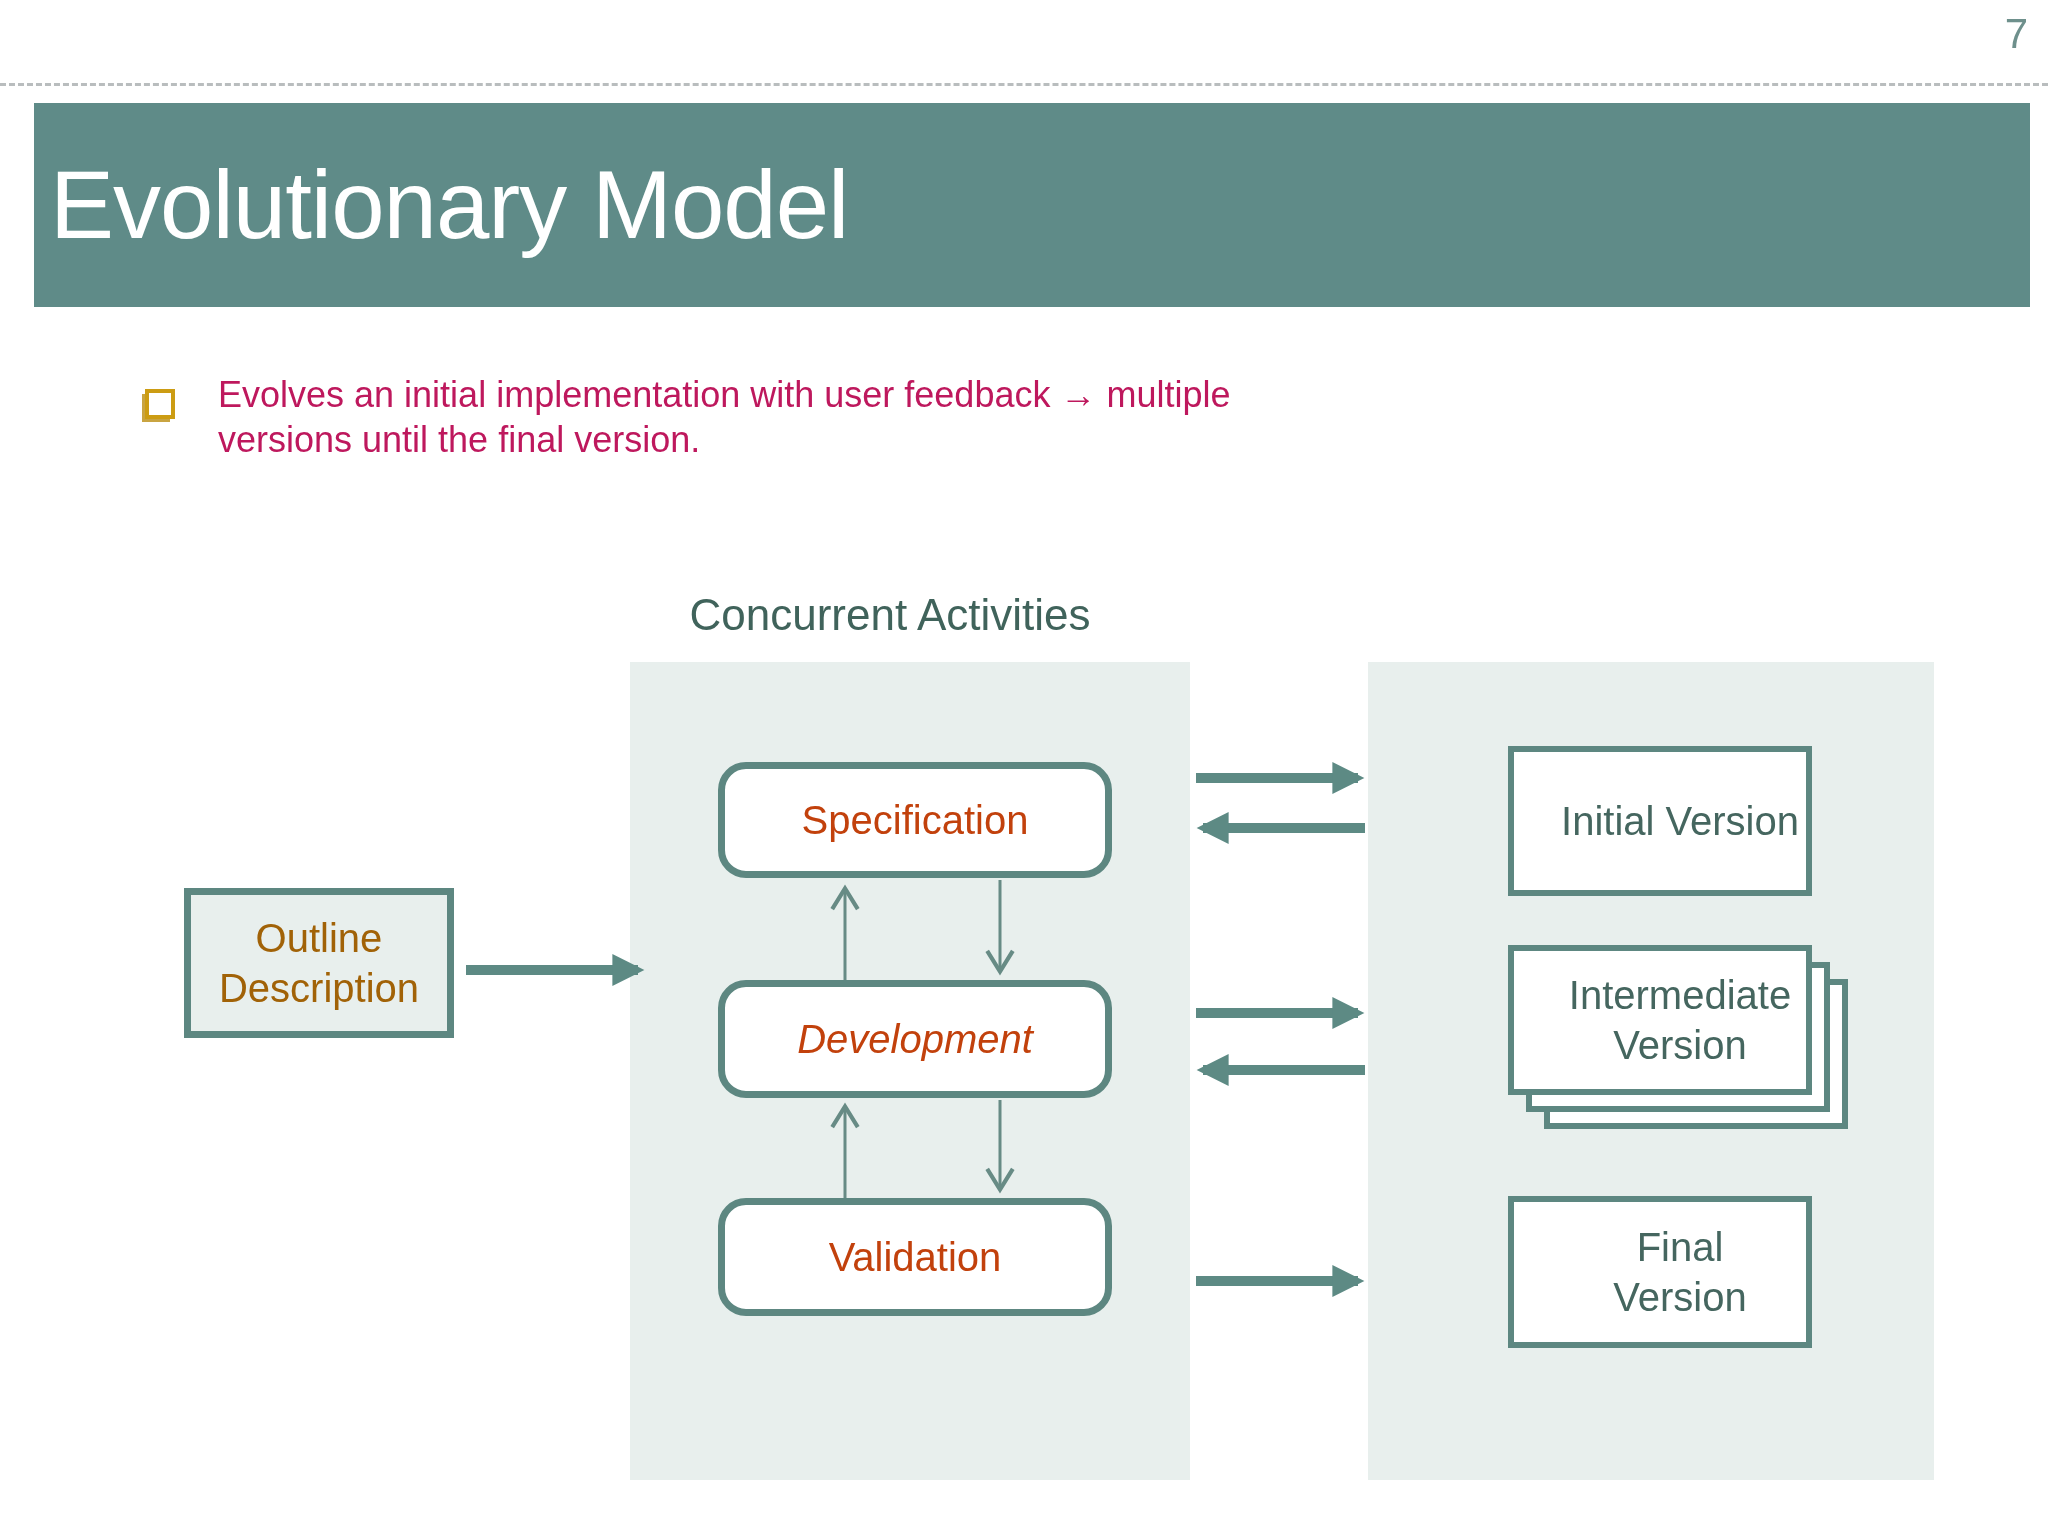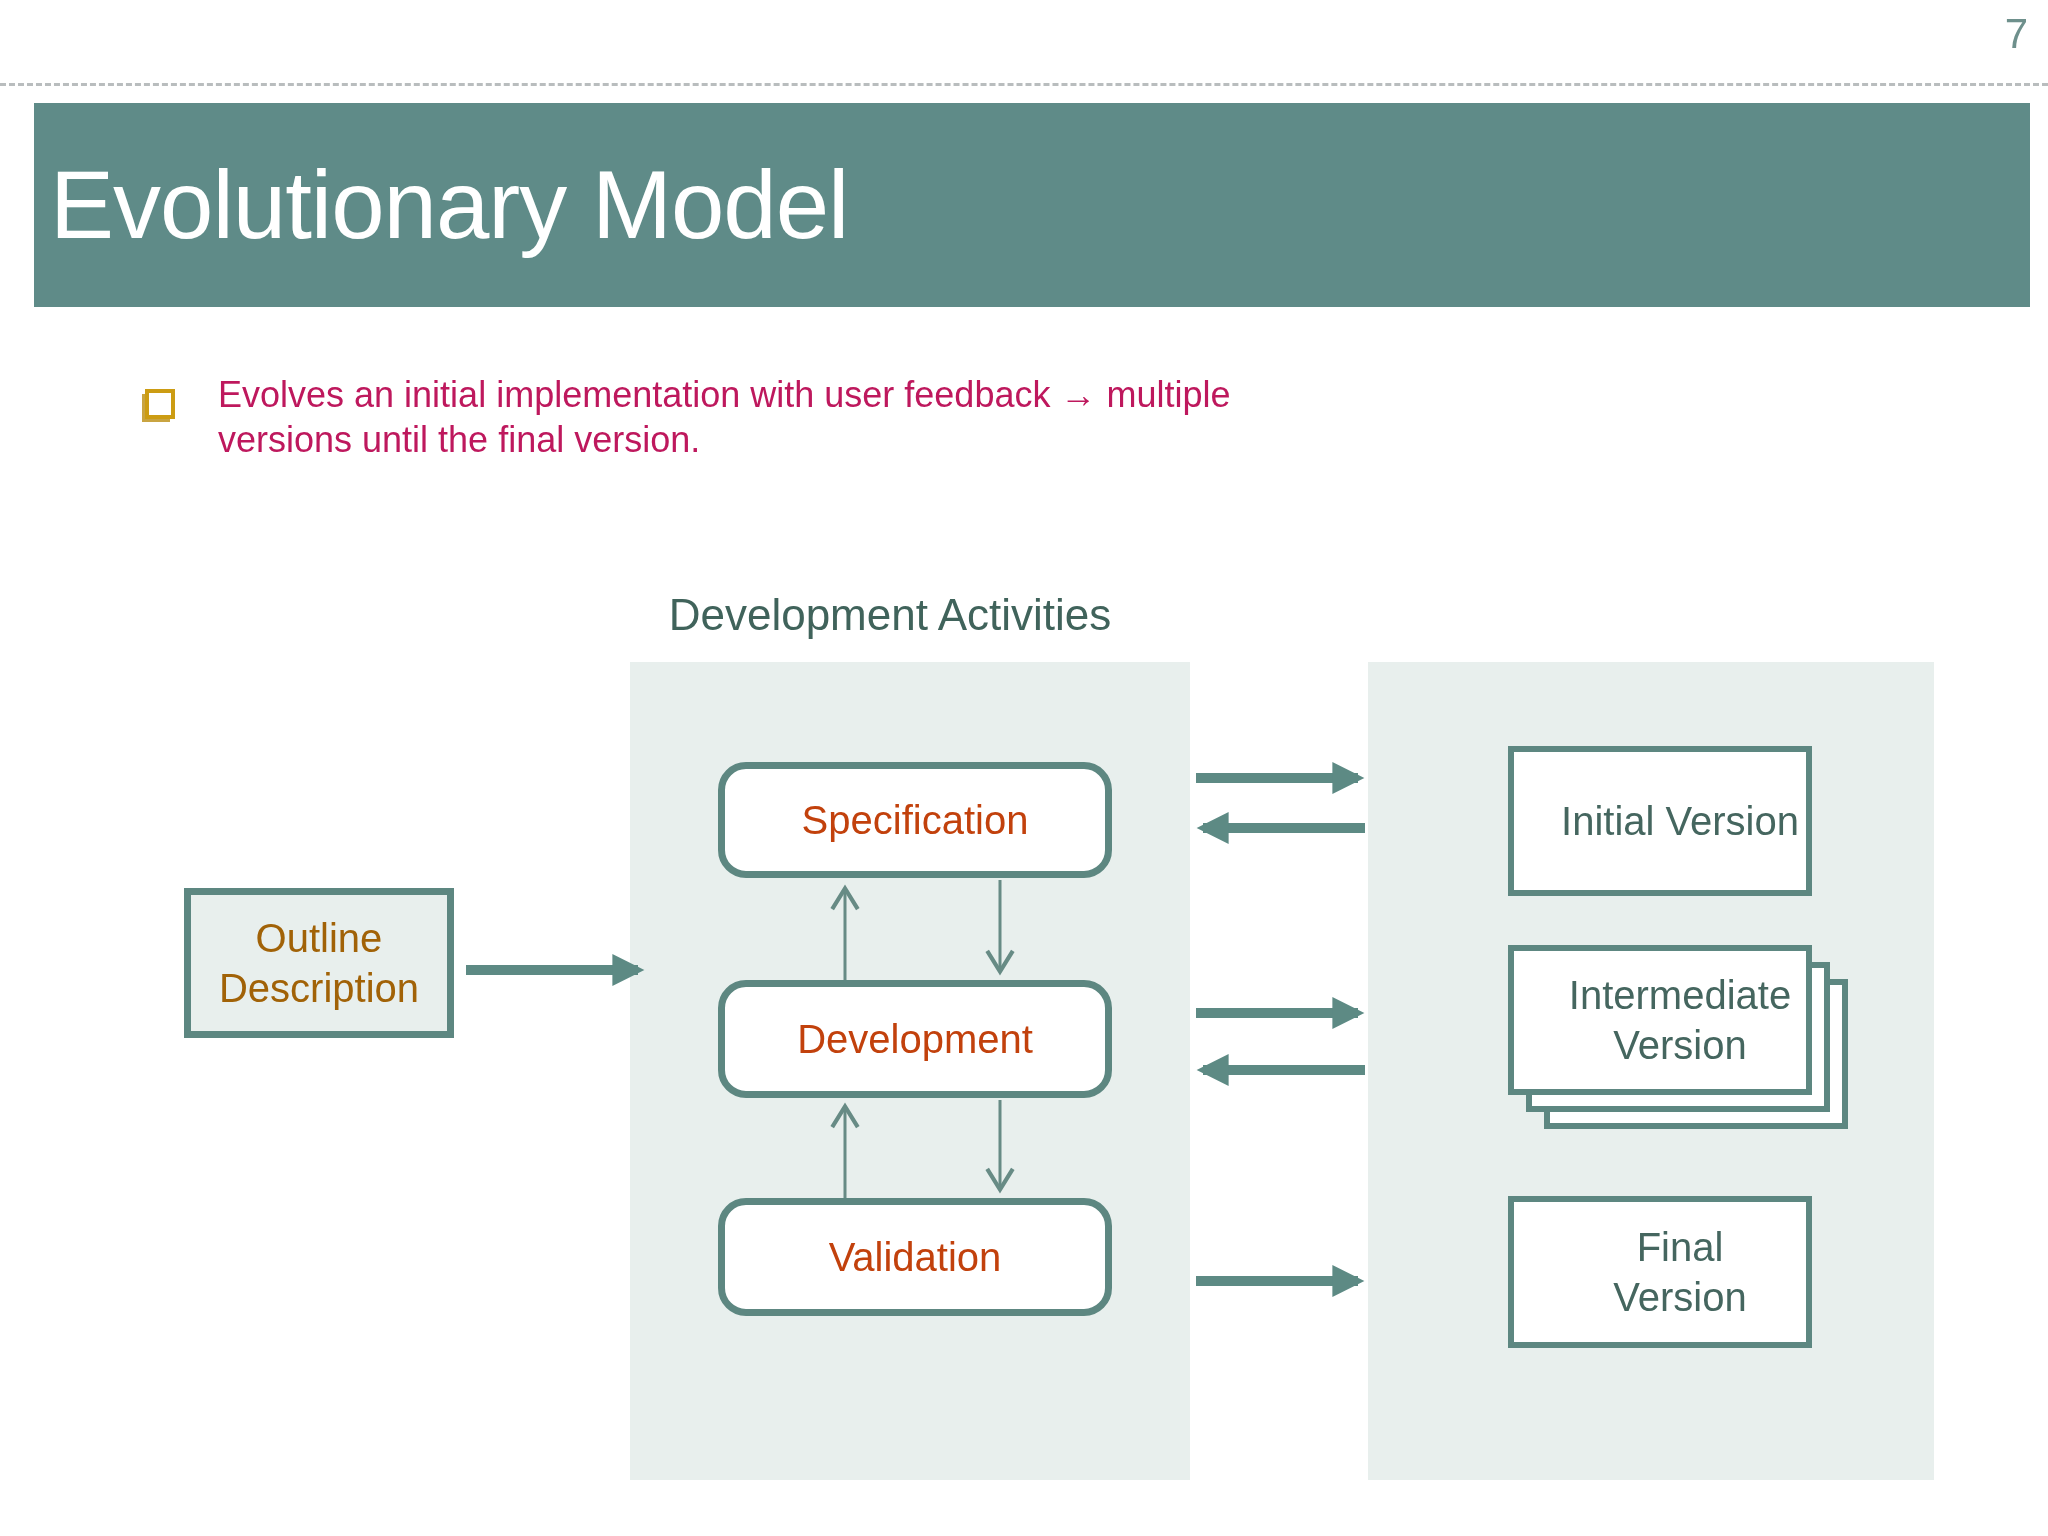--- a/index.html
+++ b/index.html
@@ -79,30 +79,30 @@
 <div class="top-dash"></div>
 
 <div class="title-bar">
   <div class="title">Evolutionary Model</div>
 </div>
 
 <div class="bullet-marker"></div>
 <div class="bullet-text">Evolves an initial implementation with user feedback → multiple
 versions until the final version.</div>
 
-<div class="diagram-caption">Development Activities</div>
+<div class="diagram-caption">Concurrent Activities</div>
 
 <div class="panel left"></div>
 <div class="panel right"></div>
 
 <div class="outline-box">Outline
 Description</div>
 
 <div class="activity-box" style="top:762px;">Specification</div>
-<div class="activity-box" style="top:980px;height:118px;">Development</div>
+<div class="activity-box" style="top:980px;height:118px;font-style:italic;">Development</div>
 <div class="activity-box" style="top:1198px;height:118px;">Validation</div>
 
 <div class="stack-sheet s1"></div>
 <div class="stack-sheet s2"></div>
 
 <div class="version-box" style="top:746px;">Initial Version</div>
 <div class="version-box" style="top:945px;">Intermediate
 Version</div>
 <div class="version-box" style="top:1196px;height:152px;">Final
 Version</div>

